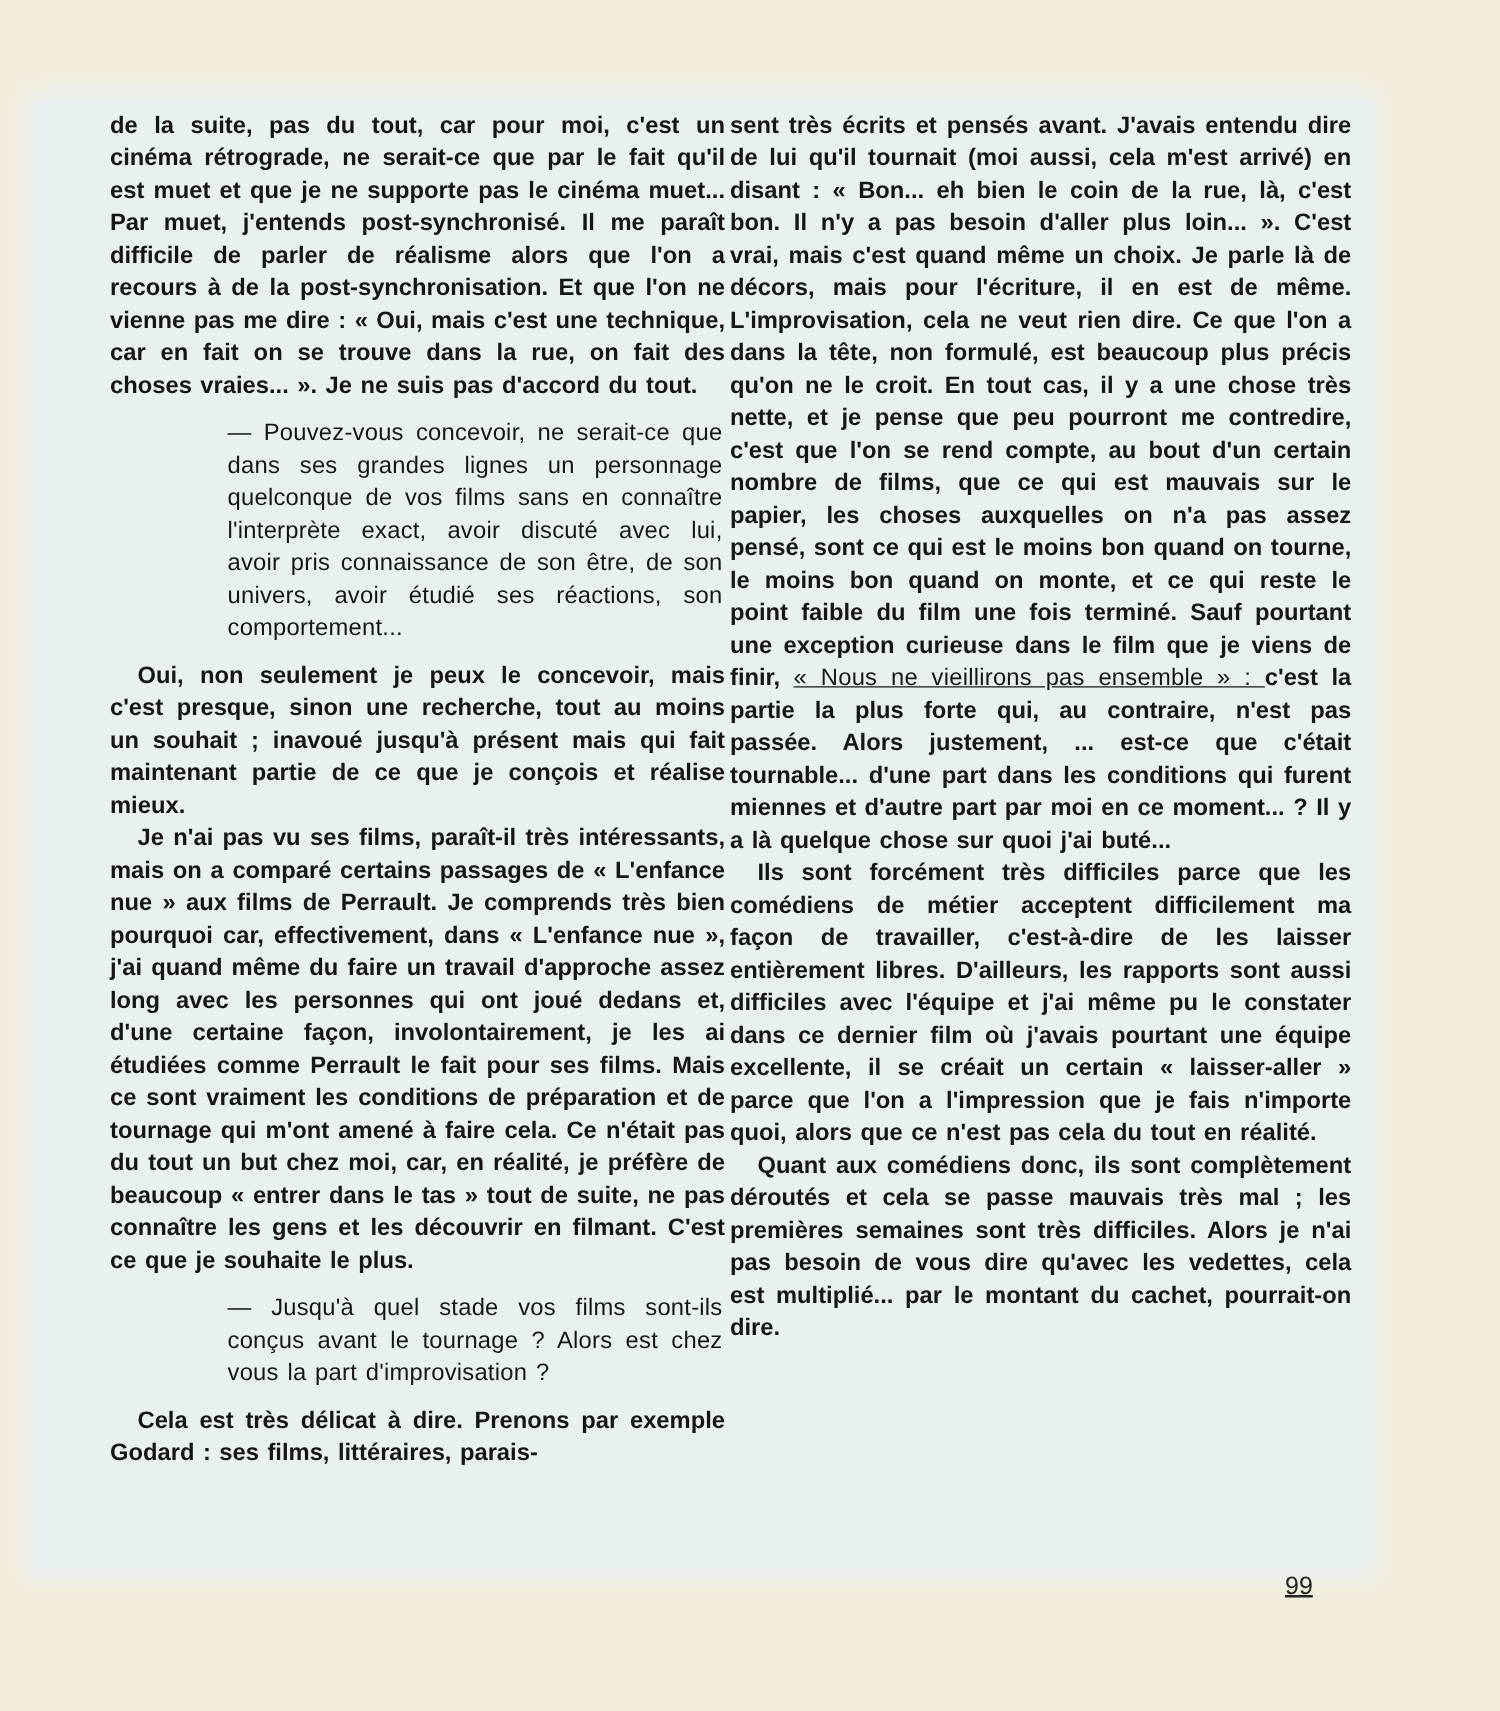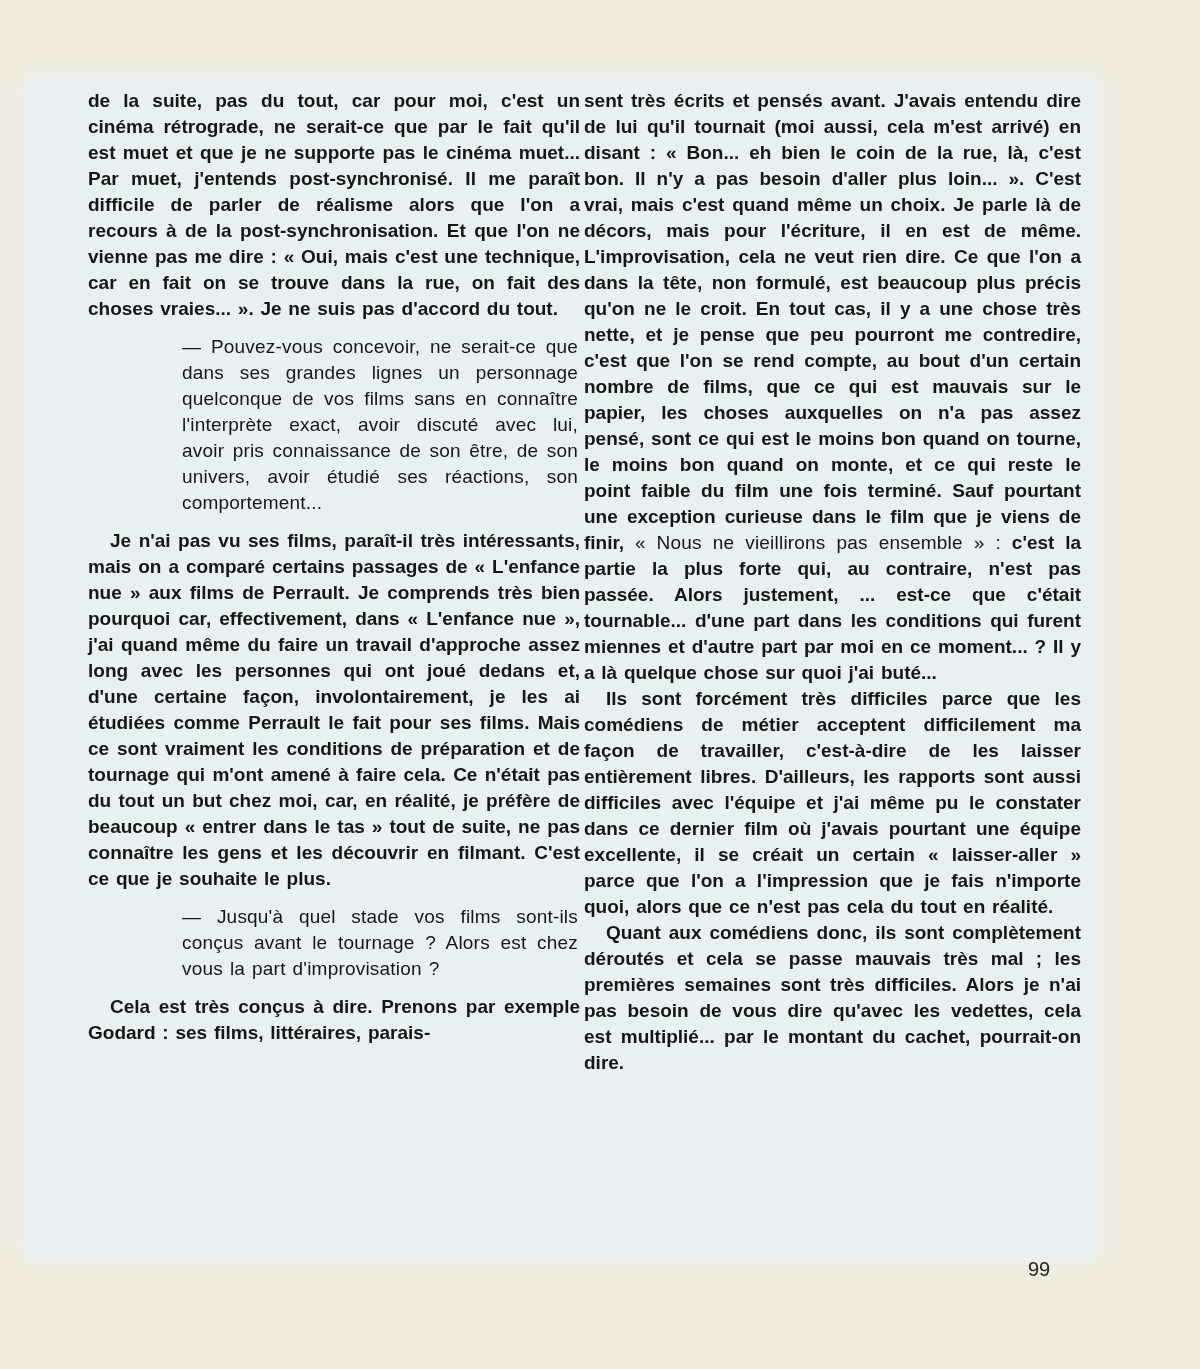--- a/index.html
+++ b/index.html
@@ -31,42 +31,44 @@
   .col-left  { left: 64px;  width: 492px; margin-left: 24px; }
   .col-right { left: 584px; width: 497px; }
   p.answer { margin: 0; text-indent: 22px; }
   p.answer.first { text-indent: 0; }
   p.question {
     font-weight: 400;
     letter-spacing: 0.2px;
     margin: 12px 2px 12px 94px;
     text-indent: 0;
   }
-  .regular { font-weight: 400; letter-spacing: 0.2px; }
+  .regular { font-weight: 400; letter-spacing: 0.2px; text-decoration: underline; }
   .page-number {
     position: absolute;
     left: 1028px; top: 1258px;
     font-size: 20px;
     font-weight: 400;
     color: #242424;
+    text-decoration: underline;
   }
 </style>
 </head>
 <body>
 
 <div>
 
   <div class="text-block"></div>
 
   <div class="col col-left">
     <p class="answer first">de la suite, pas du tout, car pour moi, c'est un cinéma rétrograde, ne serait-ce que par le fait qu'il est muet et que je ne supporte pas le cinéma muet... Par muet, j'entends post-synchronisé. Il me paraît difficile de parler de réalisme alors que l'on a recours à de la post-synchronisation. Et que l'on ne vienne pas me dire : « Oui, mais c'est une technique, car en fait on se trouve dans la rue, on fait des choses vraies... ». Je ne suis pas d'accord du tout.</p>
     <p class="question">— Pouvez-vous concevoir, ne serait-ce que dans ses grandes lignes un personnage quelconque de vos films sans en connaître l'interprète exact, avoir discuté avec lui, avoir pris connaissance de son être, de son univers, avoir étudié ses réactions, son comportement...</p>
+    <p class="answer">Oui, non seulement je peux le concevoir, mais c'est presque, sinon une recherche, tout au moins un souhait ; inavoué jusqu'à présent mais qui fait maintenant partie de ce que je conçois et réalise mieux.</p>
     <p class="answer">Je n'ai pas vu ses films, paraît-il très intéressants, mais on a comparé certains passages de « L'enfance nue » aux films de Perrault. Je comprends très bien pourquoi car, effectivement, dans « L'enfance nue », j'ai quand même du faire un travail d'approche assez long avec les personnes qui ont joué dedans et, d'une certaine façon, involontairement, je les ai étudiées comme Perrault le fait pour ses films. Mais ce sont vraiment les conditions de préparation et de tournage qui m'ont amené à faire cela. Ce n'était pas du tout un but chez moi, car, en réalité, je préfère de beaucoup « entrer dans le tas » tout de suite, ne pas connaître les gens et les découvrir en filmant. C'est ce que je souhaite le plus.</p>
     <p class="question">— Jusqu'à quel stade vos films sont-ils conçus avant le tournage ? Alors est chez vous la part d'improvisation ?</p>
-    <p class="answer">Cela est très conçus à dire. Prenons par exemple Godard : ses films, littéraires, parais-</p>
+    <p class="answer">Cela est très délicat à dire. Prenons par exemple Godard : ses films, littéraires, parais-</p>
   </div>
 
   <div class="col col-right">
     <p class="answer first">
       <span>sent très écrits et pensés avant. J'avais entendu dire de lui qu'il tournait (moi aussi, cela m'est arrivé) en disant : « Bon... eh bien le coin de la rue, là, c'est bon. Il n'y a pas besoin d'aller plus loin... ». C'est vrai, mais c'est quand même un choix. Je parle là de décors, mais pour l'écriture, il en est de même. L'improvisation, cela ne veut rien dire. Ce que l'on a dans la tête, non formulé, est beaucoup plus précis qu'on ne le croit. En tout cas, il y a une chose très nette, et je pense que peu pourront me contredire, c'est que l'on se rend compte, au bout d'un certain nombre de films, que ce qui est mauvais sur le papier, les choses auxquelles on n'a pas assez pensé, sont ce qui est le moins bon quand on tourne, le moins bon quand on monte, et ce qui reste le point faible du film une fois terminé. Sauf pourtant une exception curieuse dans le film que je viens de finir, </span><span class="regular">« Nous ne vieillirons pas ensemble » : </span><span>c'est la partie la plus forte qui, au contraire, n'est pas passée. Alors justement, ... est-ce que c'était tournable... d'une part dans les conditions qui furent miennes et d'autre part par moi en ce moment... ? Il y a là quelque chose sur quoi j'ai buté...</span>
     </p>
     <p class="answer">Ils sont forcément très difficiles parce que les comédiens de métier acceptent difficilement ma façon de travailler, c'est-à-dire de les laisser entièrement libres. D'ailleurs, les rapports sont aussi difficiles avec l'équipe et j'ai même pu le constater dans ce dernier film où j'avais pourtant une équipe excellente, il se créait un certain « laisser-aller » parce que l'on a l'impression que je fais n'importe quoi, alors que ce n'est pas cela du tout en réalité.</p>
     <p class="answer">Quant aux comédiens donc, ils sont complètement déroutés et cela se passe mauvais très mal ; les premières semaines sont très difficiles. Alors je n'ai pas besoin de vous dire qu'avec les vedettes, cela est multiplié... par le montant du cachet, pourrait-on dire.</p>
   </div>
 

